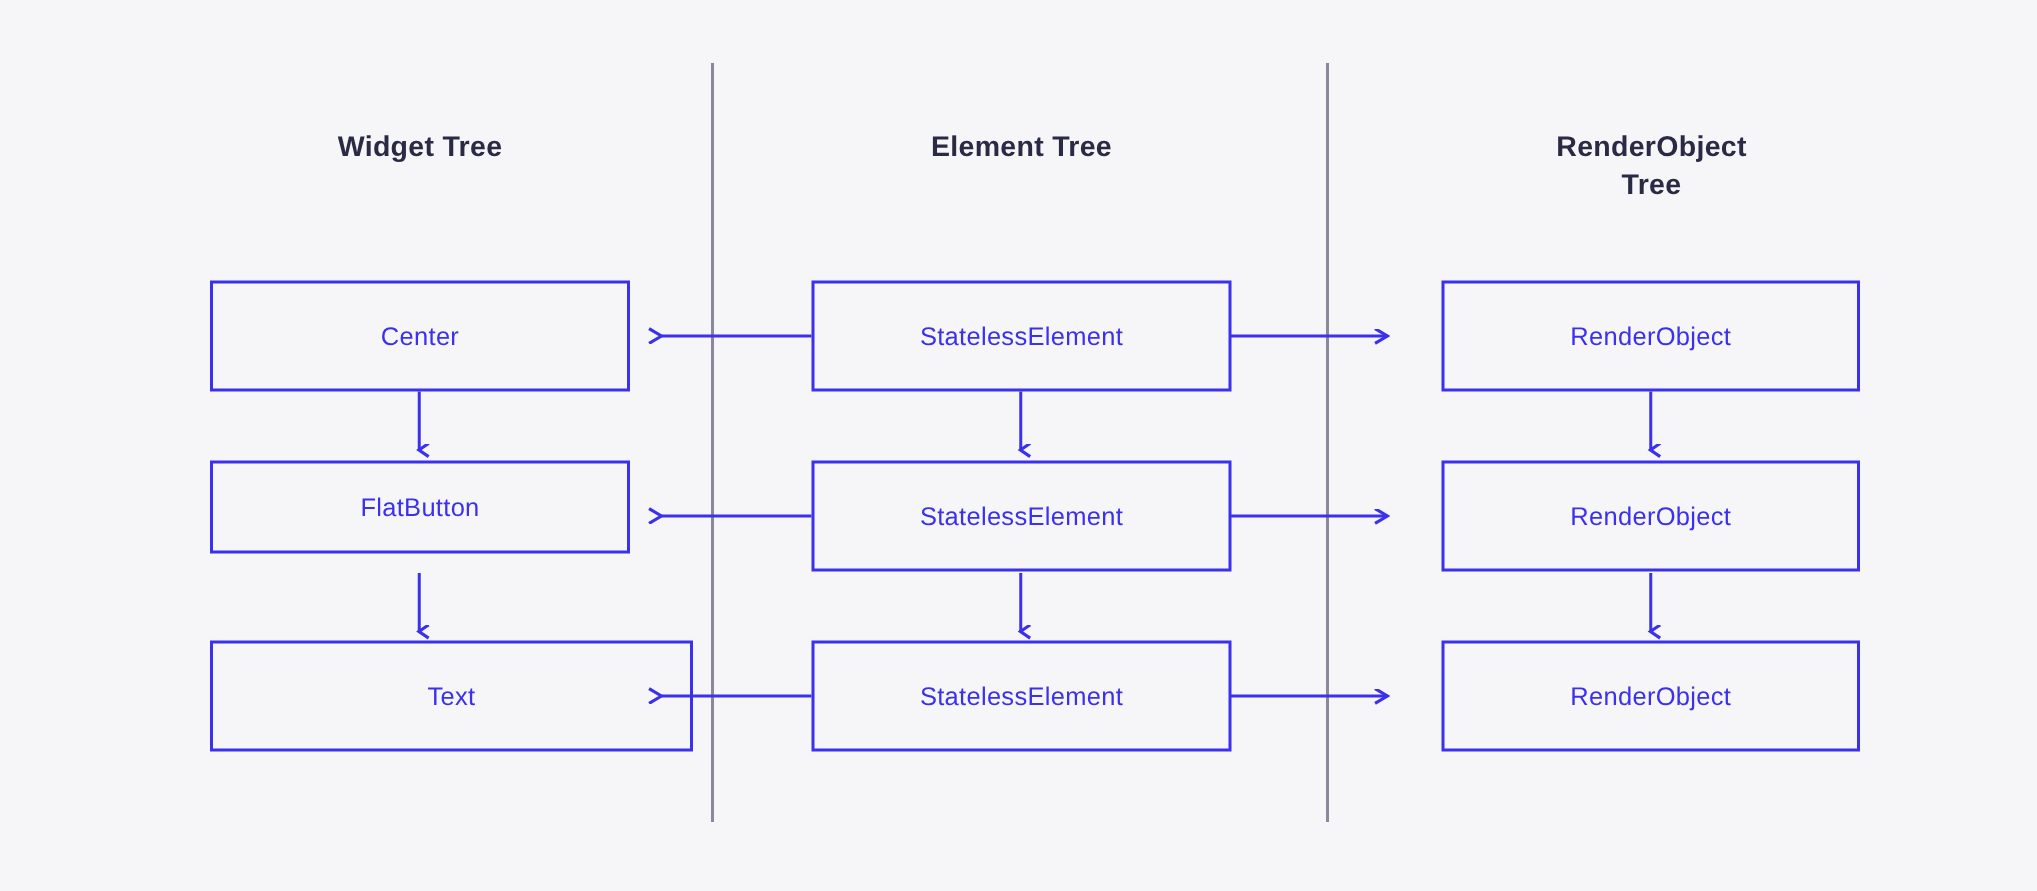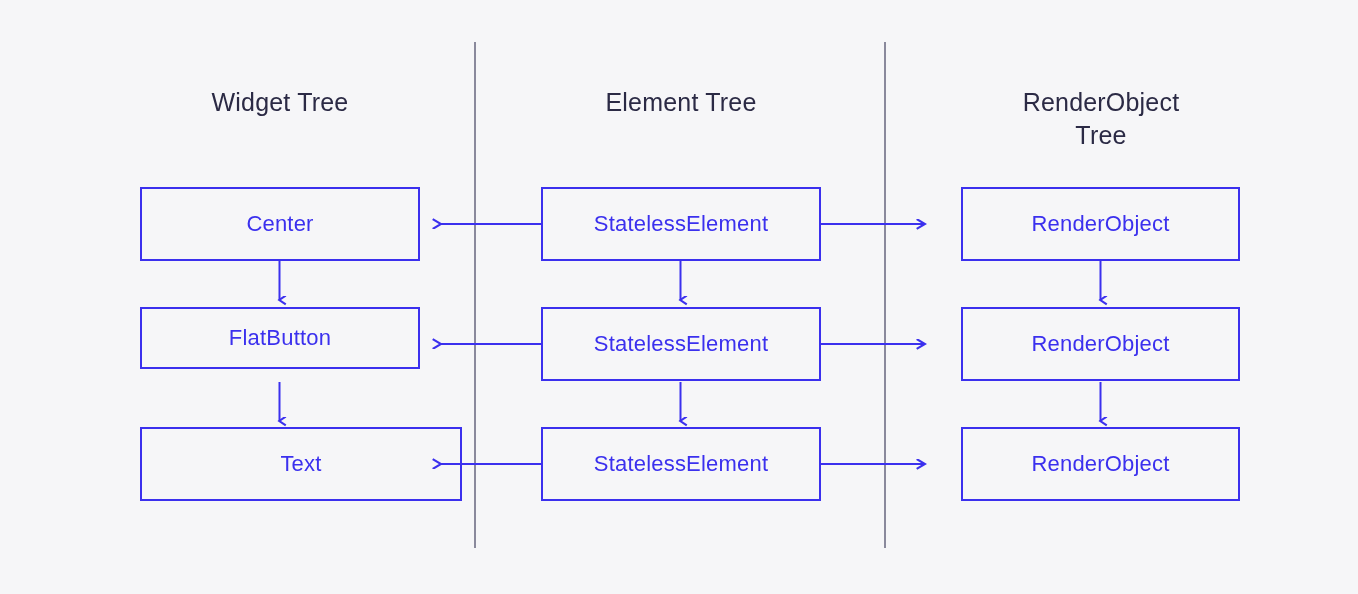--- a/index.html
+++ b/index.html
@@ -17,38 +17,38 @@
   #diagram {
     position: absolute;
     inset: 0;
     width: 1358px;
     height: 594px;
   }
   .col-title {
     position: absolute;
     text-align: center;
     color: #2b2a45;
-    font-size: 25px;
-    font-weight: 400;
+    font-size: 19px;
+    font-weight: 700;
     letter-spacing: 0.2px;
     line-height: 1.32;
     white-space: pre-line;
   }
   .node-box {
     position: absolute;
     box-sizing: border-box;
     border: 2px solid #3b30ee;
     background: transparent;
     display: flex;
     align-items: center;
     justify-content: center;
   }
   .node-label {
     color: #3b30ee;
-    font-size: 22px;
+    font-size: 17px;
     font-weight: 400;
     letter-spacing: 0.2px;
     line-height: 1;
     white-space: nowrap;
   }
 </style>
 </head>
 <body>
 
 <svg id="diagram" viewBox="0 0 1358 594" xmlns="http://www.w3.org/2000/svg">

